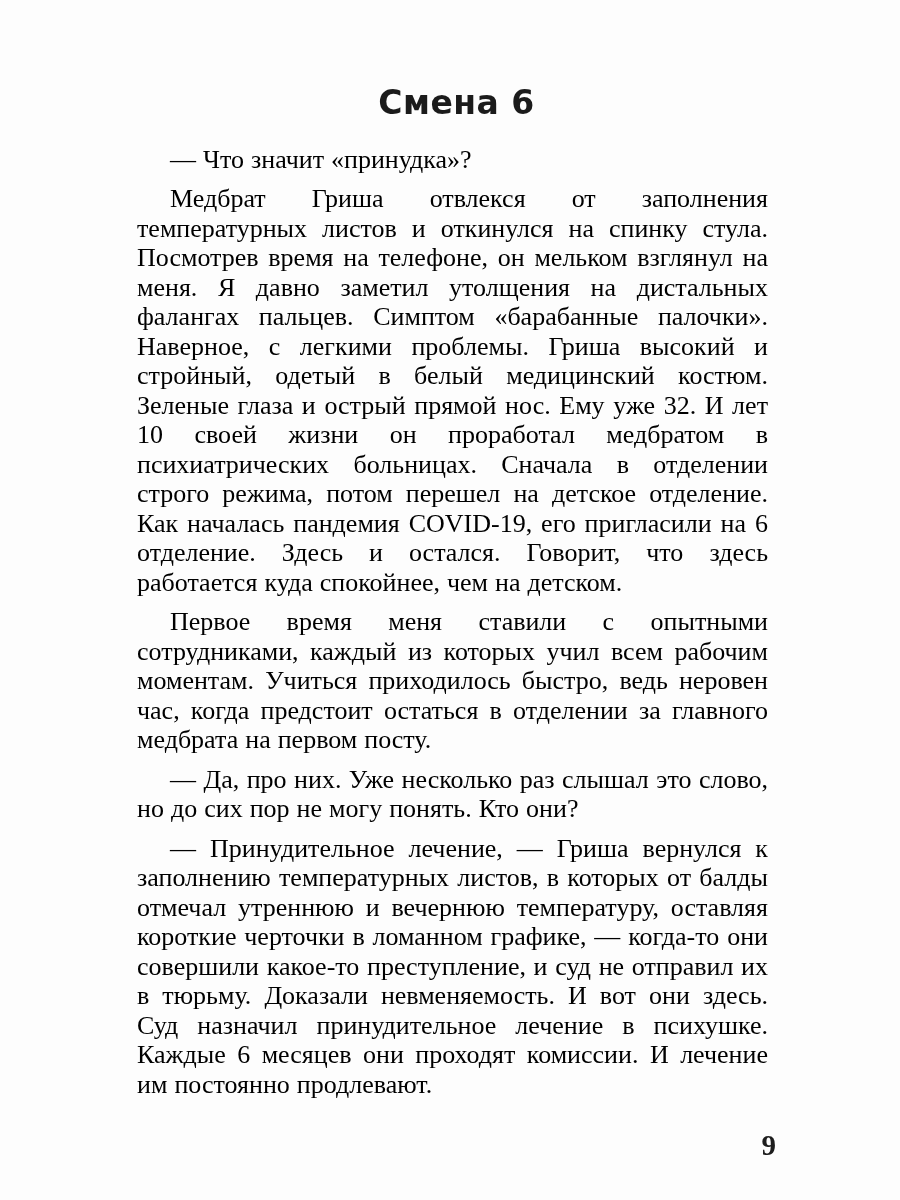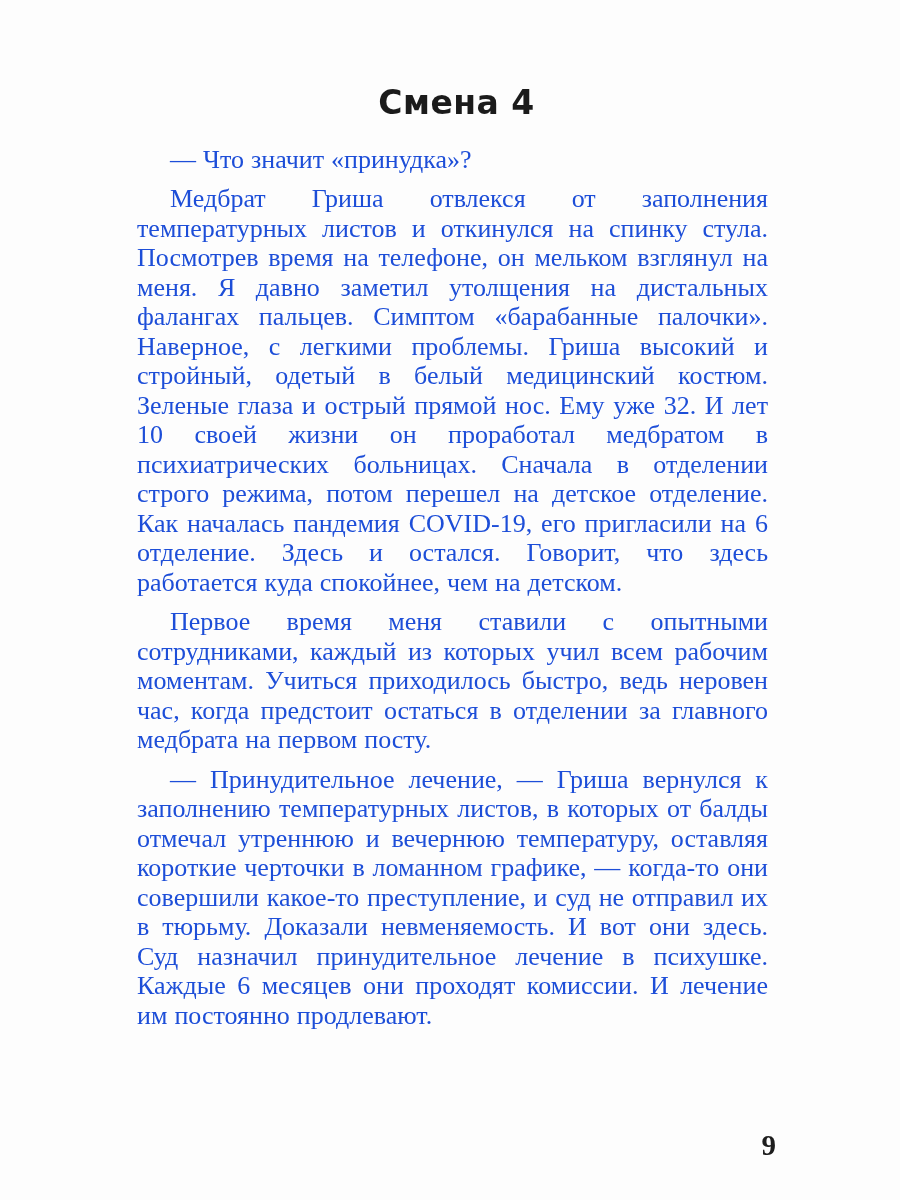--- a/index.html
+++ b/index.html
@@ -29,21 +29,21 @@
     font-size: 33px;
     line-height: 1.05;
     letter-spacing: 0.5px;
     text-align: center;
     color: #1b1b1b;
   }
   .page-body p {
     margin: 0 8px 10px 0;
     font-size: 26px;
     line-height: 29.5px;
-    color: #1d4ed8;
+    color: #000000;
     text-align: justify;
     text-indent: 33px;
     hyphens: auto;
     -webkit-hyphens: auto;
     word-spacing: 0.02em;
   }
   .page-body p:last-child {
     margin-bottom: 0;
   }
   .page-number {
@@ -57,22 +57,23 @@
     font-size: 29px;
     line-height: 1;
     color: #1d1d1d;
   }
 </style>
 </head>
 <body>
 
 <div class="page">
   <div class="content">
-    <h1 class="chapter-title">Смена 4</h1>
+    <h1 class="chapter-title">Смена 6</h1>
     <div class="page-body">
         <p lang="ru">— Что значит «принудка»?</p>
         <p lang="ru">Медбрат Гриша отвлекся от заполнения температурных листов и откинулся на спинку стула. Посмотрев время на телефоне, он мельком взглянул на меня. Я давно заметил утолщения на дистальных фалангах пальцев. Симптом «барабанные палочки». Наверное, с легкими проблемы. Гриша высокий и стройный, одетый в белый медицинский костюм. Зеленые глаза и острый прямой нос. Ему уже 32. И лет 10 своей жизни он проработал медбратом в психиатрических больницах. Сначала в отделении строго режима, потом перешел на детское отделение. Как началась пандемия COVID-19, его пригласили на 6 отделение. Здесь и остался. Говорит, что здесь работается куда спокойнее, чем на детском.</p>
         <p lang="ru">Первое время меня ставили с опытными сотрудниками, каждый из которых учил всем рабочим моментам. Учиться приходилось быстро, ведь неровен час, когда предстоит остаться в отделении за главного медбрата на первом посту.</p>
+        <p lang="ru">— Да, про них. Уже несколько раз слышал это слово, но до сих пор не могу понять. Кто они?</p>
         <p lang="ru">— Принудительное лечение, — Гриша вернулся к заполнению температурных листов, в которых от балды отмечал утреннюю и вечернюю температуру, оставляя короткие черточки в ломанном графике, — когда-то они совершили какое-то преступление, и суд не отправил их в тюрьму. Доказали невменяемость. И вот они здесь. Суд назначил принудительное лечение в психушке. Каждые 6 месяцев они проходят комиссии. И лечение им постоянно продлевают.</p>
       </div>
   </div>
   <div class="page-number">9</div>
 </div>
 
 </body></html>

